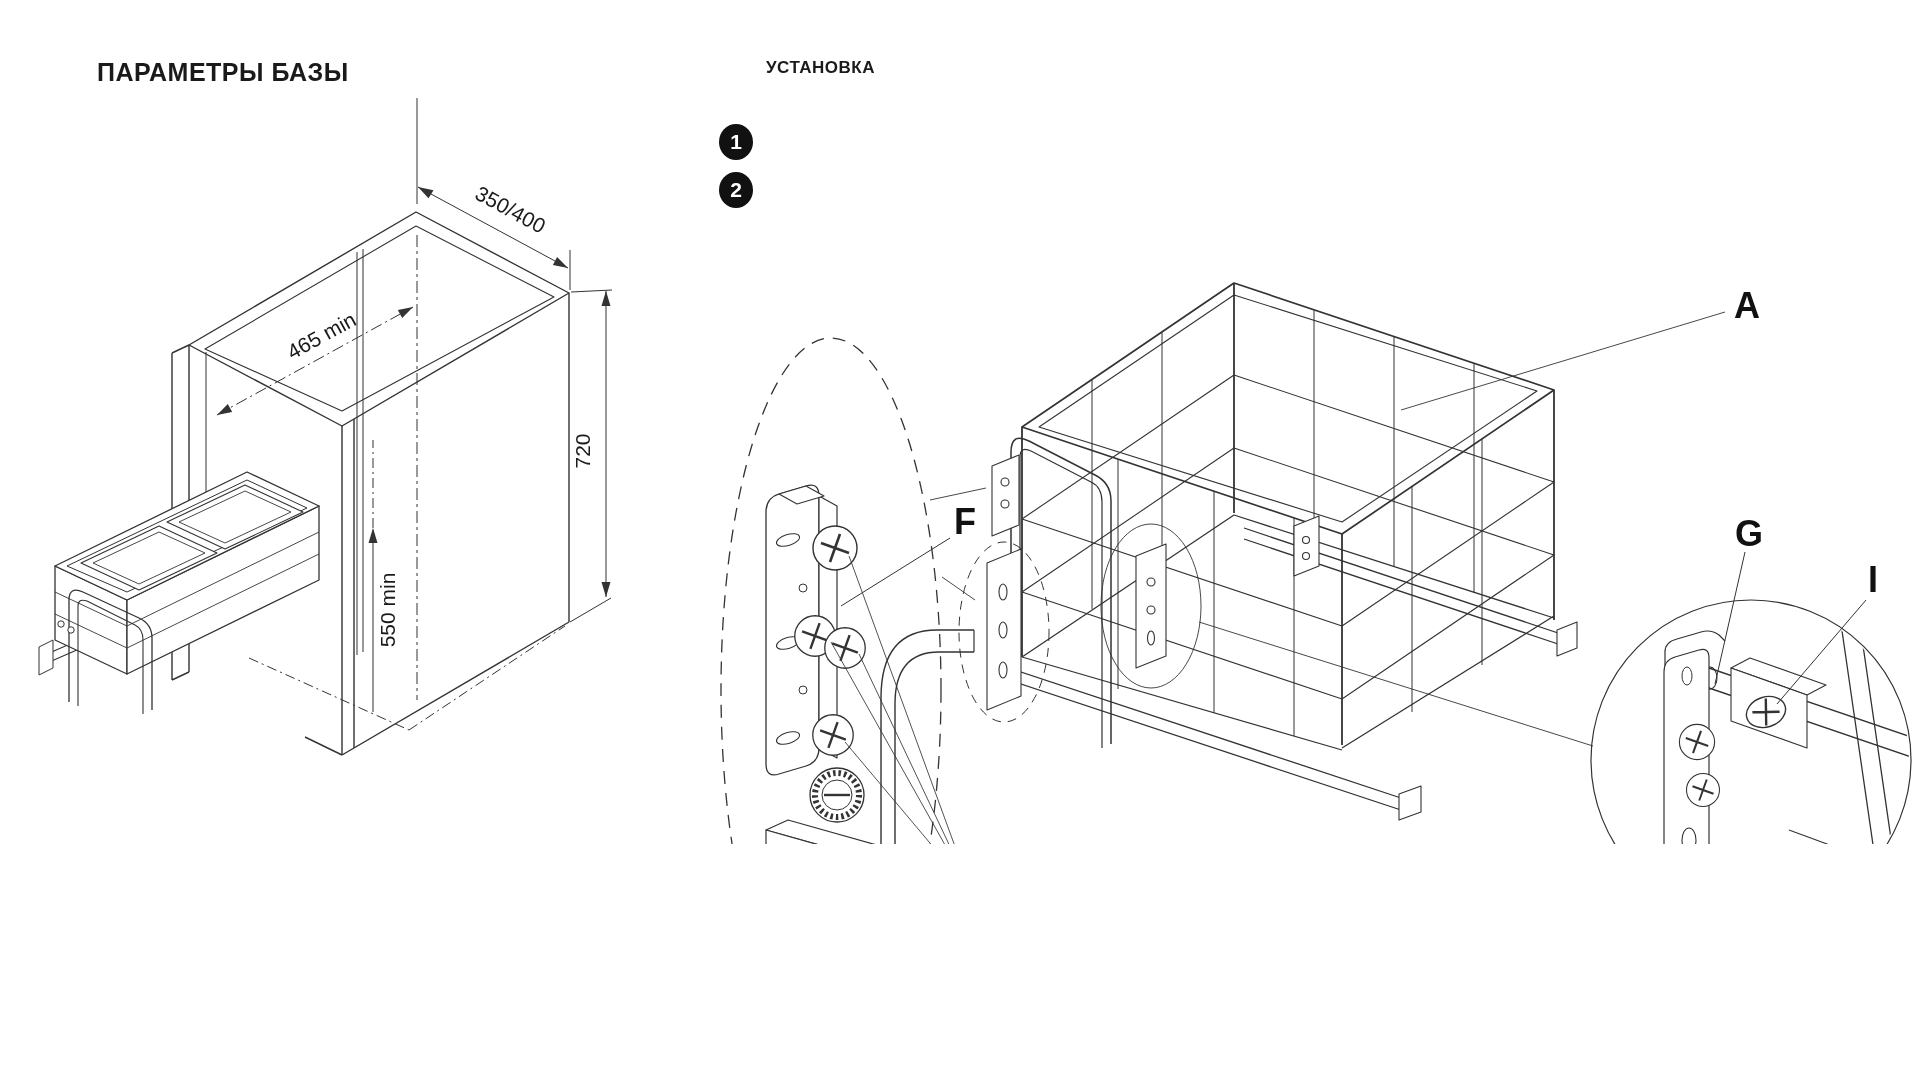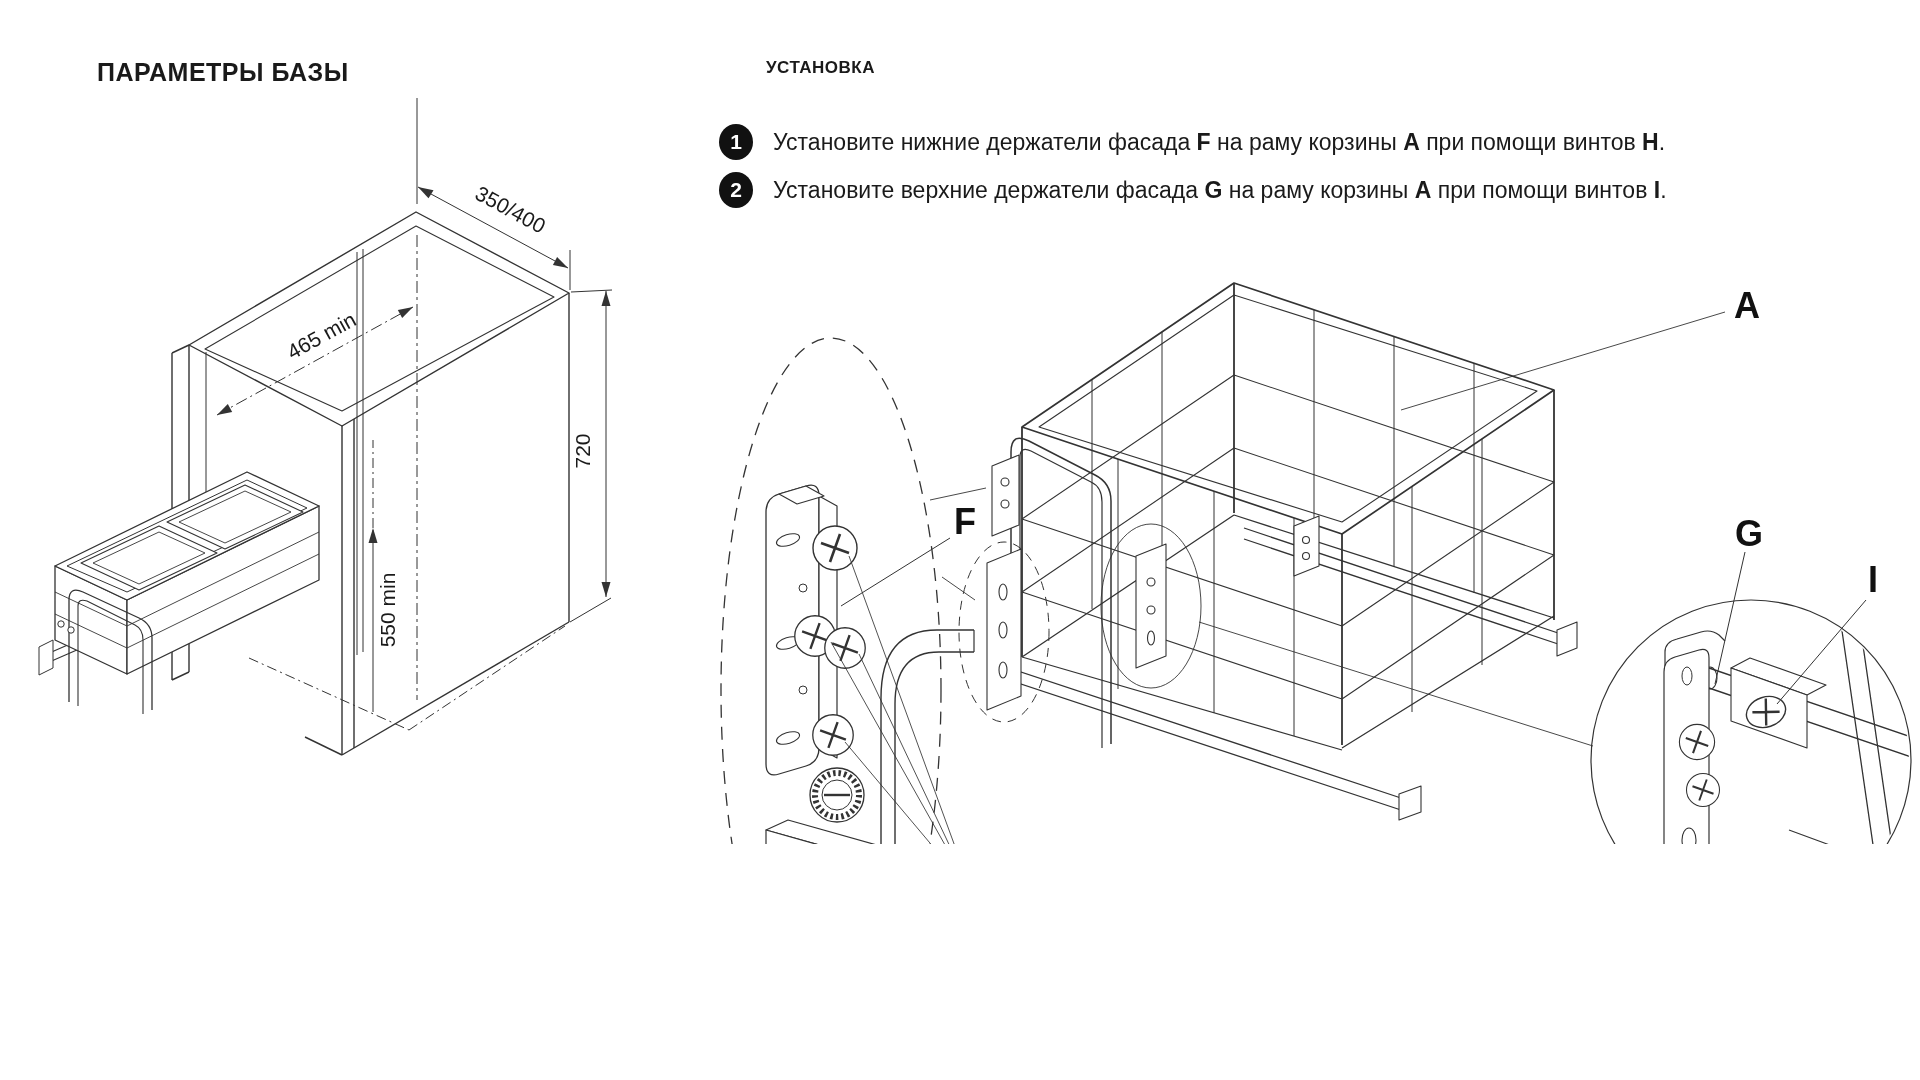--- a/index.html
+++ b/index.html
@@ -25,25 +25,23 @@
 </head>
 <body>
 
 <div id="page">
 
   <div class="title" id="title-left">ПАРАМЕТРЫ БАЗЫ</div>
   <div class="title" id="title-right">УСТАНОВКА</div>
 
   <div class="step" id="step-1">
     <div class="step-num">1</div>
-    <div class="step-text"><span>Установите нижние держатели фасада </span><span class="b">F</span><span> на раму корзины </span><span class="b">A</span><span> при помощи винтов </span><span class="b">H</span><span>.</span></div>
   </div>
   <div class="step" id="step-2">
     <div class="step-num">2</div>
-    <div class="step-text"><span>Установите верхние держатели фасада </span><span class="b">G</span><span> на раму корзины </span><span class="b">A</span><span> при помощи винтов </span><span class="b">I</span><span>.</span></div>
   </div>
 
 
   <svg width="1920" height="1080" viewBox="0 0 1920 1080">
     <defs>
       <g id="scr">
         <circle r="22" fill="#fff" stroke="#333" stroke-width="1.4"></circle>
         <path d="M-14,-5 L14,5 M-5,14 L5,-14" stroke="#333" stroke-width="2.6" fill="none"></path>
       </g>
       <clipPath id="gc">

